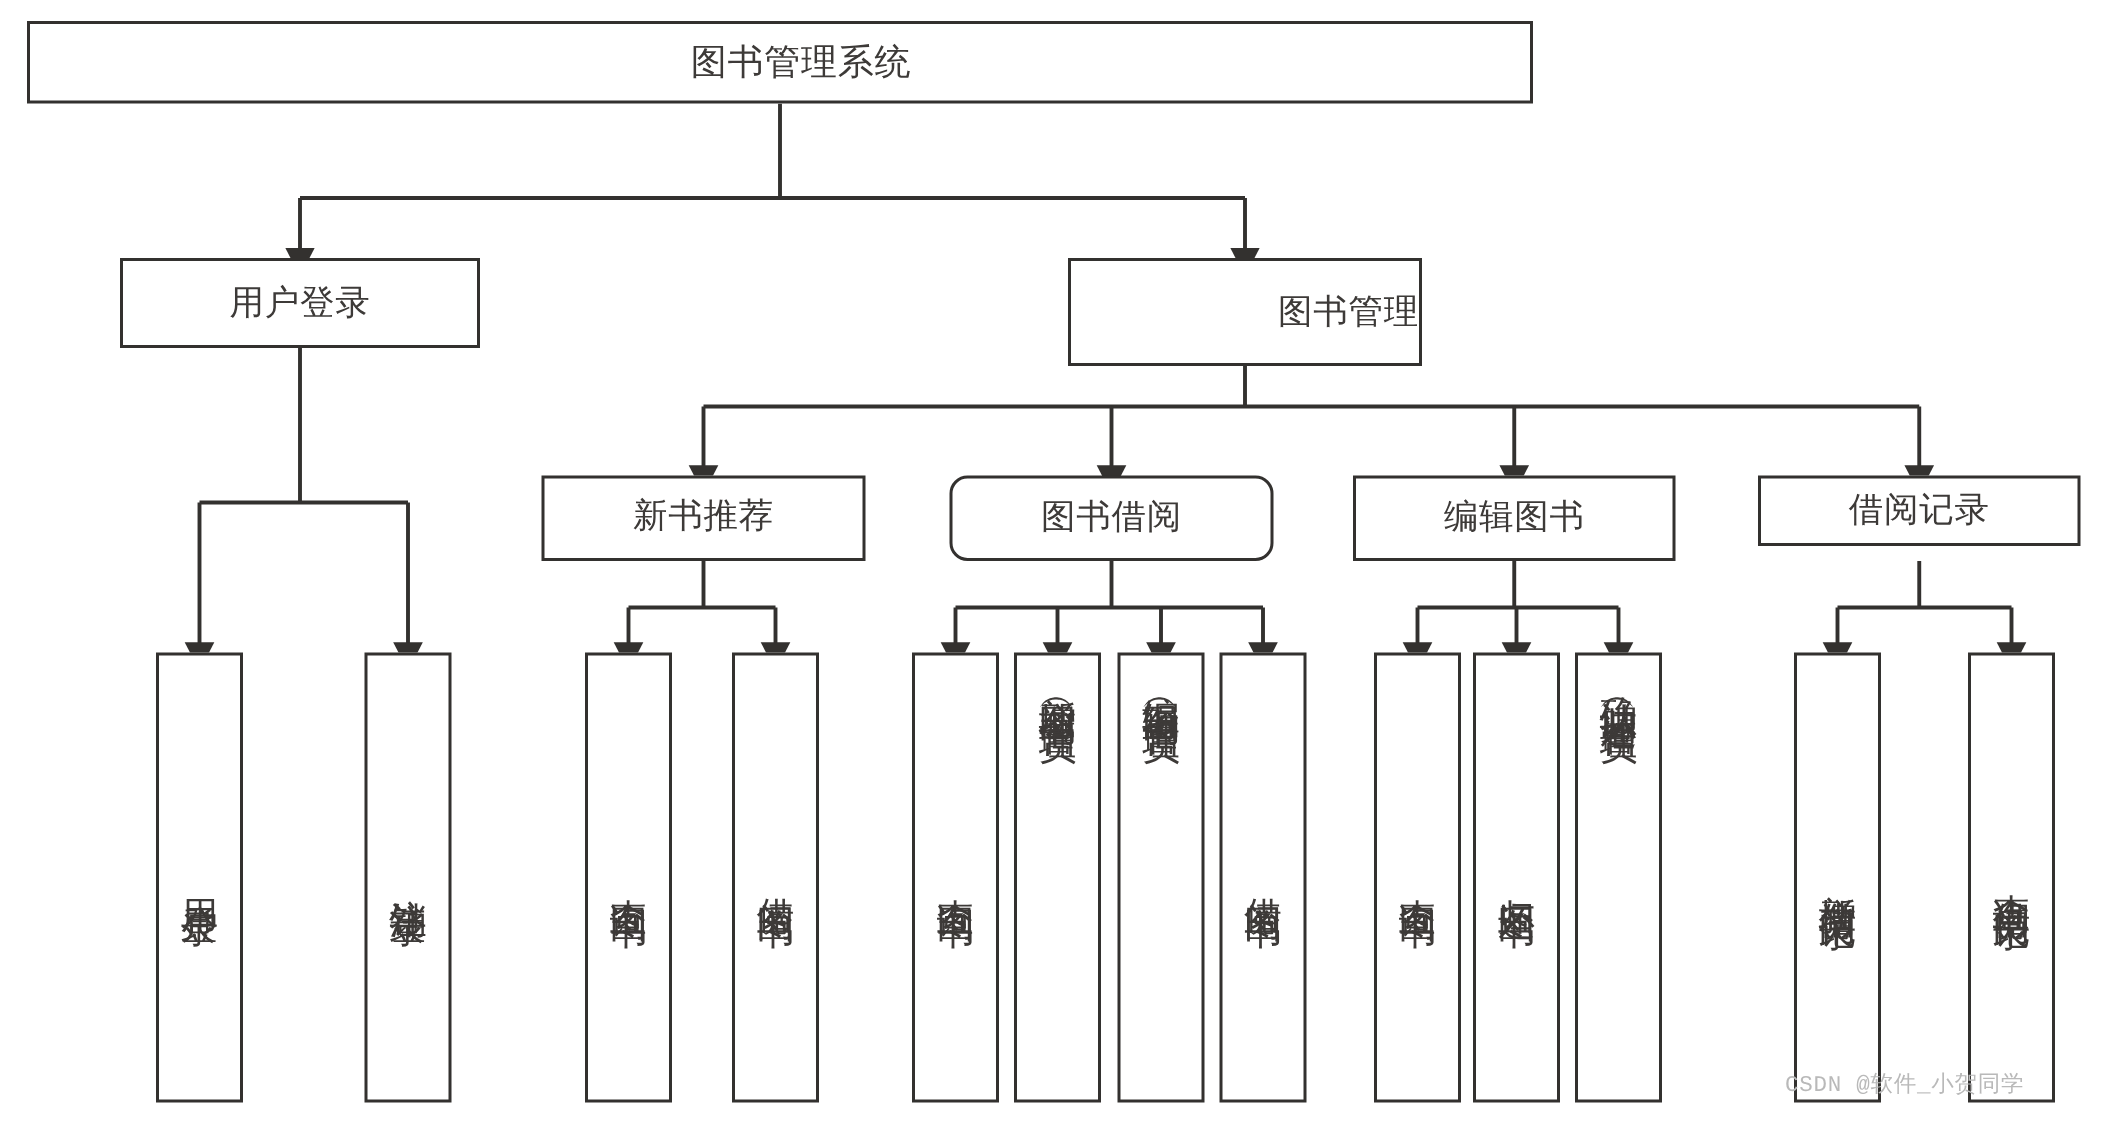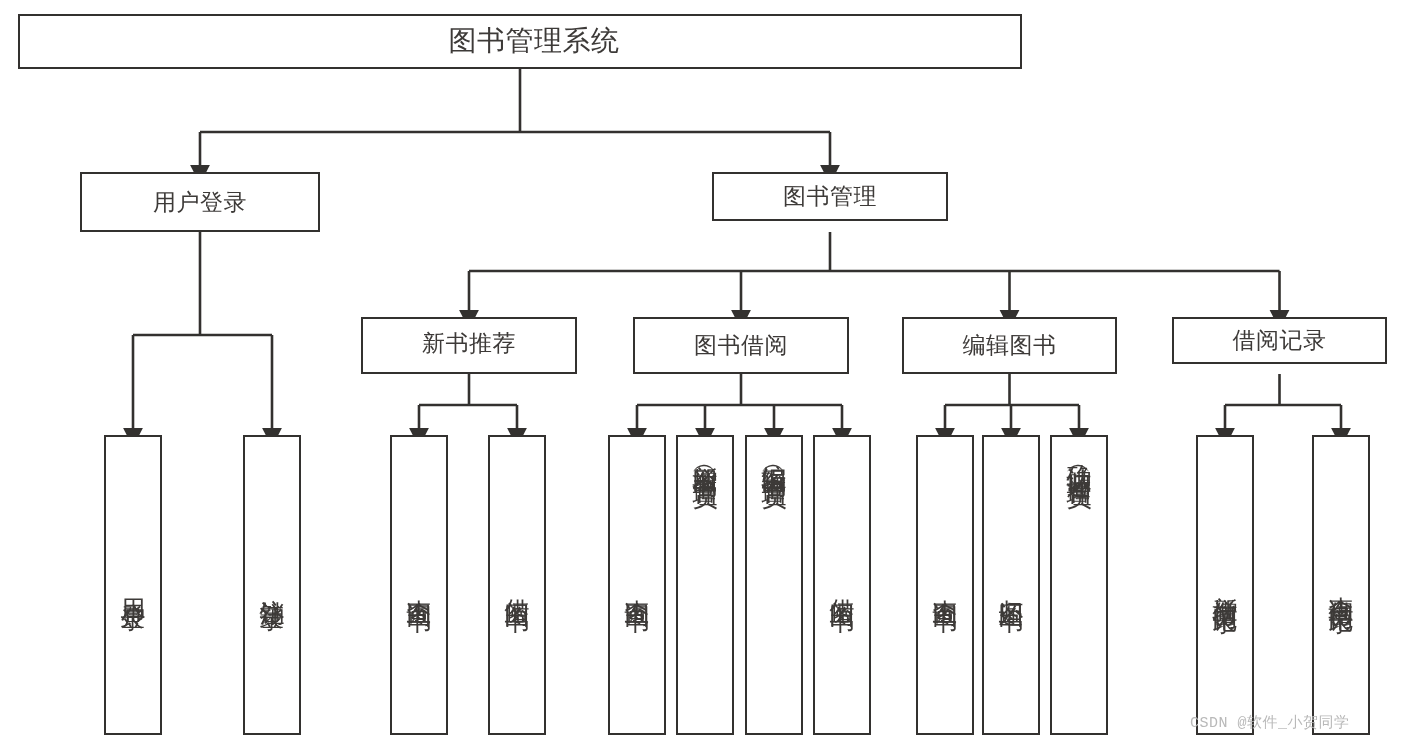--- a/index.html
+++ b/index.html
@@ -40,21 +40,21 @@
   }
   .node .lbl {
     display: block;
     line-height: 1.08;
   }
   
   .node.h {
     font-size: 23px;
   }
   .node.root {
-    font-size: 28px;
+    font-size: 24px;
     padding-left: 28px;
   }
   
   .node.v {
     font-size: 25px;
     padding: 8px 0;
     align-items: flex-start;
     justify-content: center;
   }
   .node.v .lbl {
@@ -125,27 +125,27 @@
       </g>
   </svg>
 
   <div id="nodes">
       <div class="node root h" style="left: 18px; top: 14px; width: 1004px; height: 55px;">
         <span class="lbl">图书管理系统</span>
       </div>
       <div class="node h" style="left: 80px; top: 172px; width: 240px; height: 60px;">
         <span class="lbl">用户登录</span>
       </div>
-      <div class="node h" style="left: 712px; top: 172px; width: 236px; height: 49px;">
+      <div class="node h" style="left: 712px; top: 172px; width: 236px; height: 72px; justify-content: flex-end;">
         <span class="lbl">图书管理</span>
       </div>
       <div class="node h" style="left: 361px; top: 317px; width: 216px; height: 57px; font-family: Liberation Mono, monospace;">
         <span class="lbl">新书推荐</span>
       </div>
-      <div class="node h" style="left: 633px; top: 317px; width: 216px; height: 57px;">
+      <div class="node h" style="left: 633px; top: 317px; width: 216px; height: 57px; border-radius: 12px;">
         <span class="lbl">图书借阅</span>
       </div>
       <div class="node h" style="left: 902px; top: 317px; width: 215px; height: 57px;">
         <span class="lbl">编辑图书</span>
       </div>
       <div class="node h" style="left: 1172px; top: 317px; width: 215px; height: 47px;">
         <span class="lbl">借阅记录</span>
       </div>
       <div class="node v mid" style="left: 104px; top: 435px; width: 58px; height: 300px;">
         <span class="lbl">用户登录</span>

